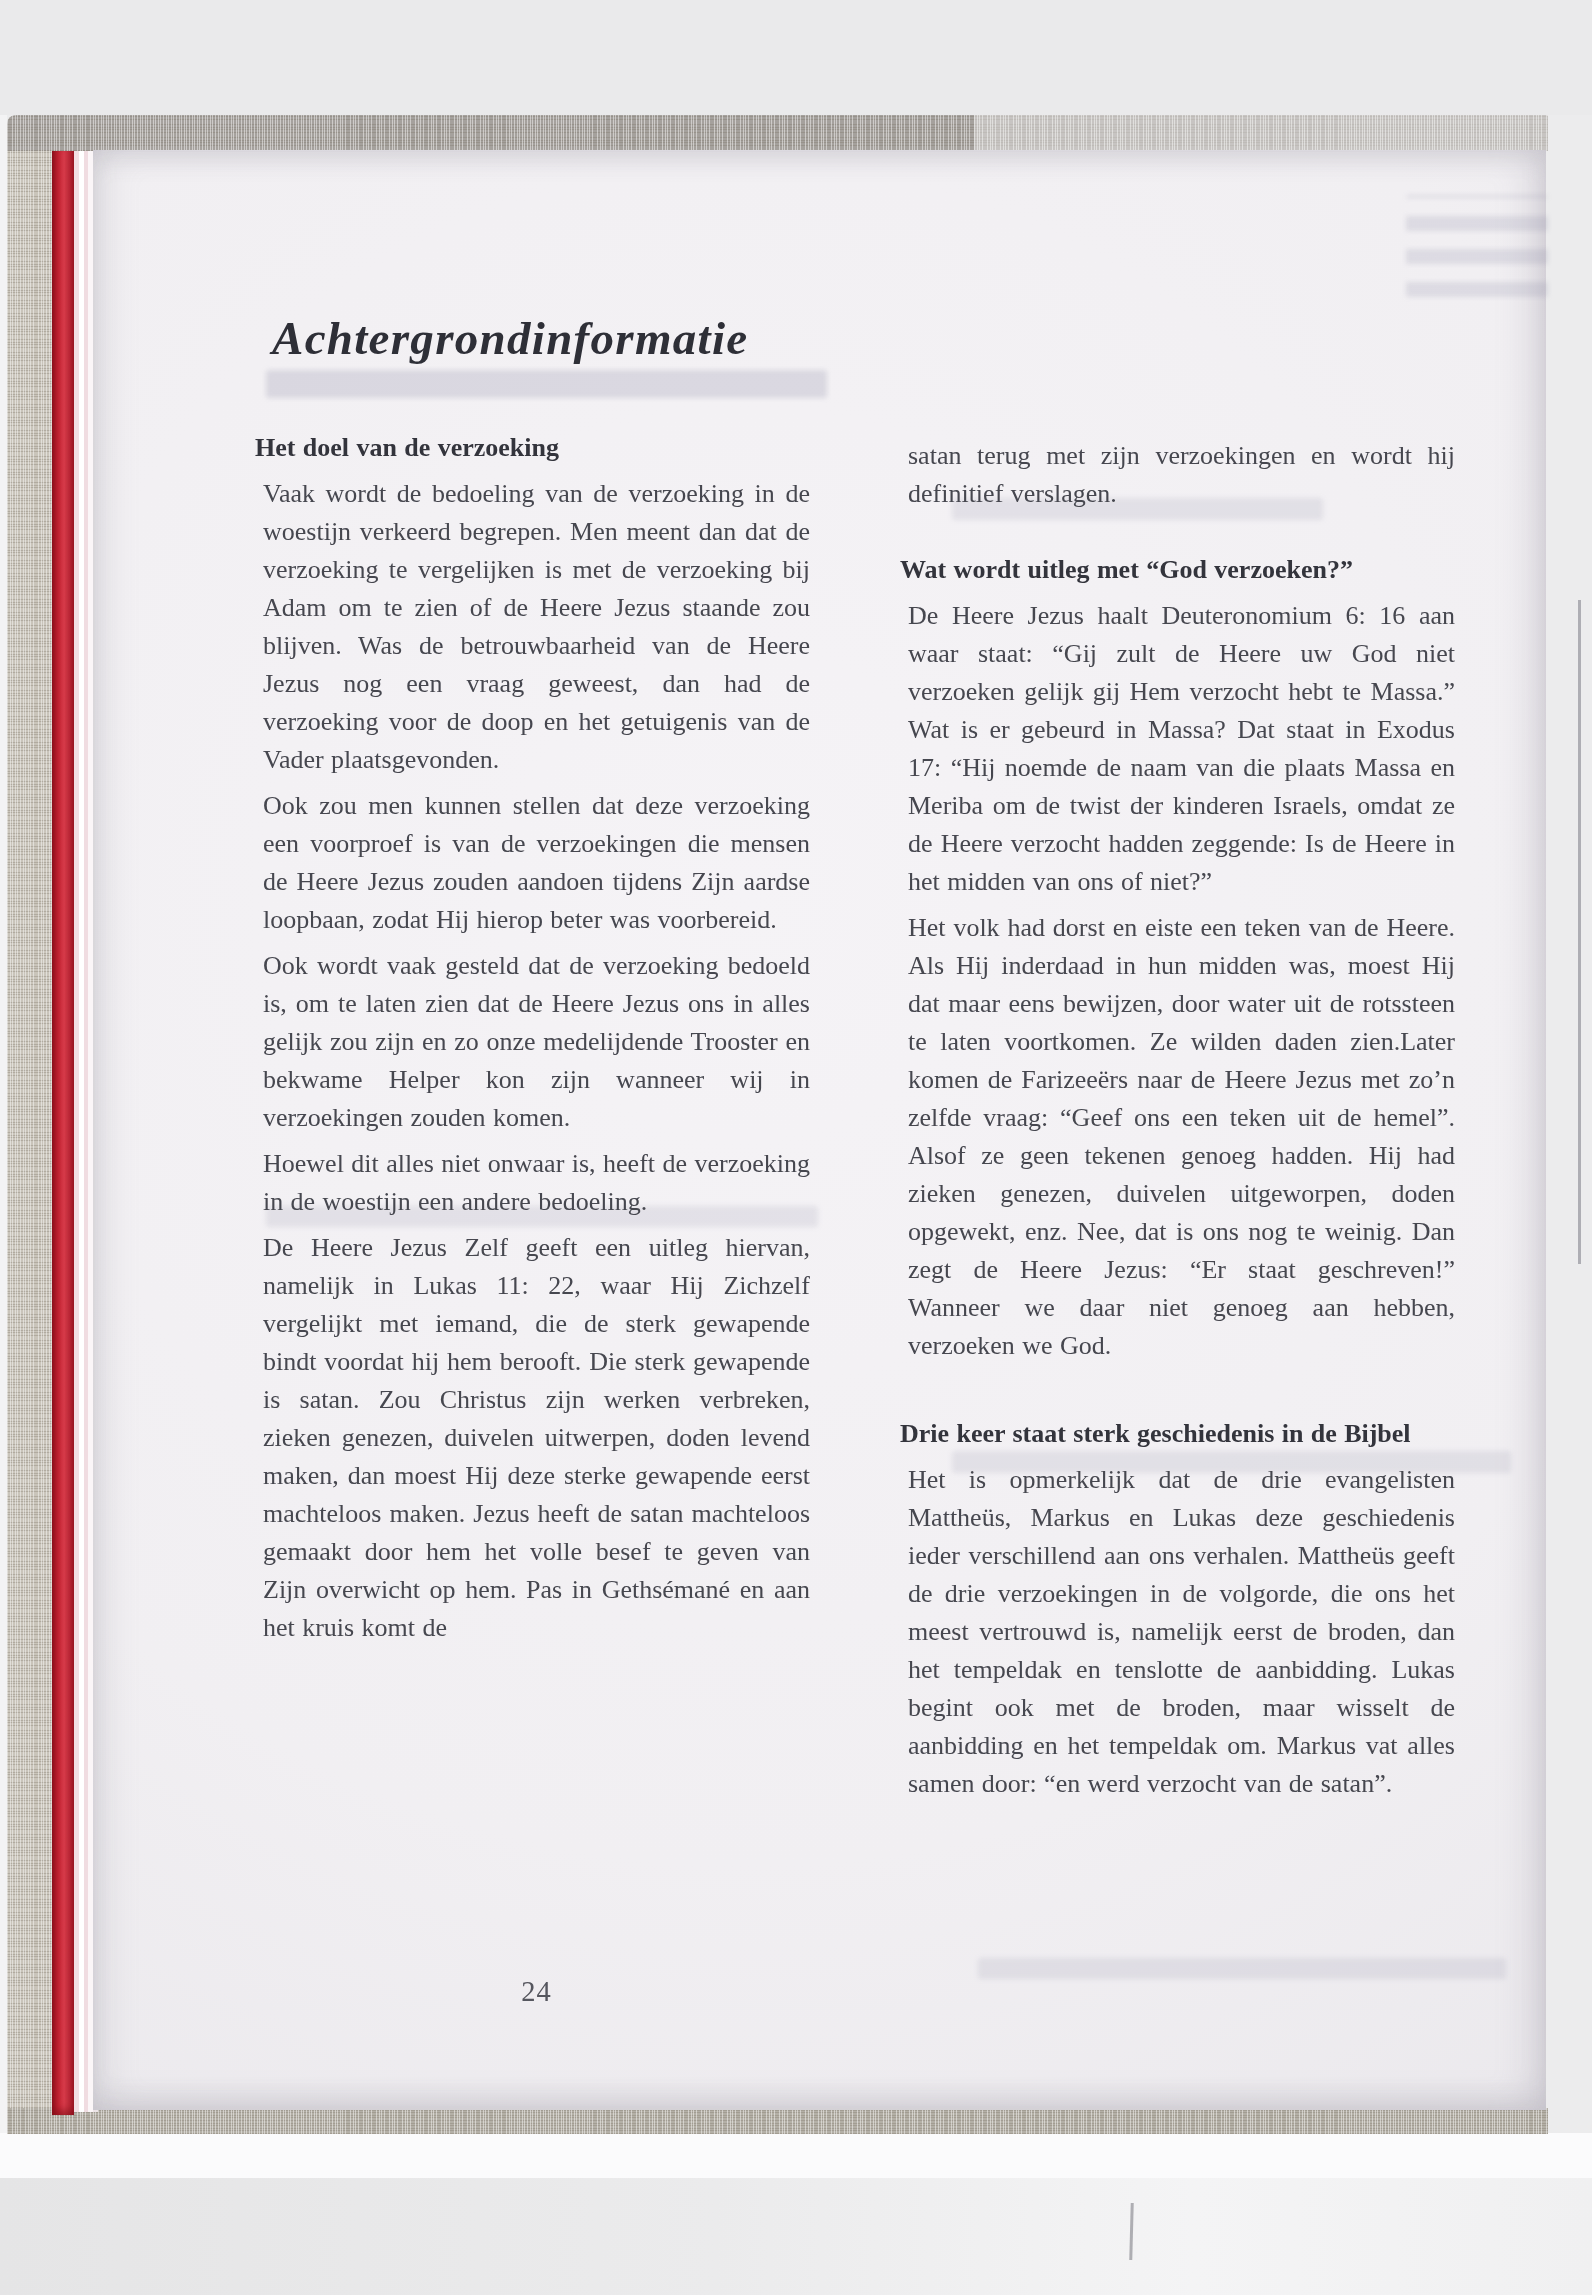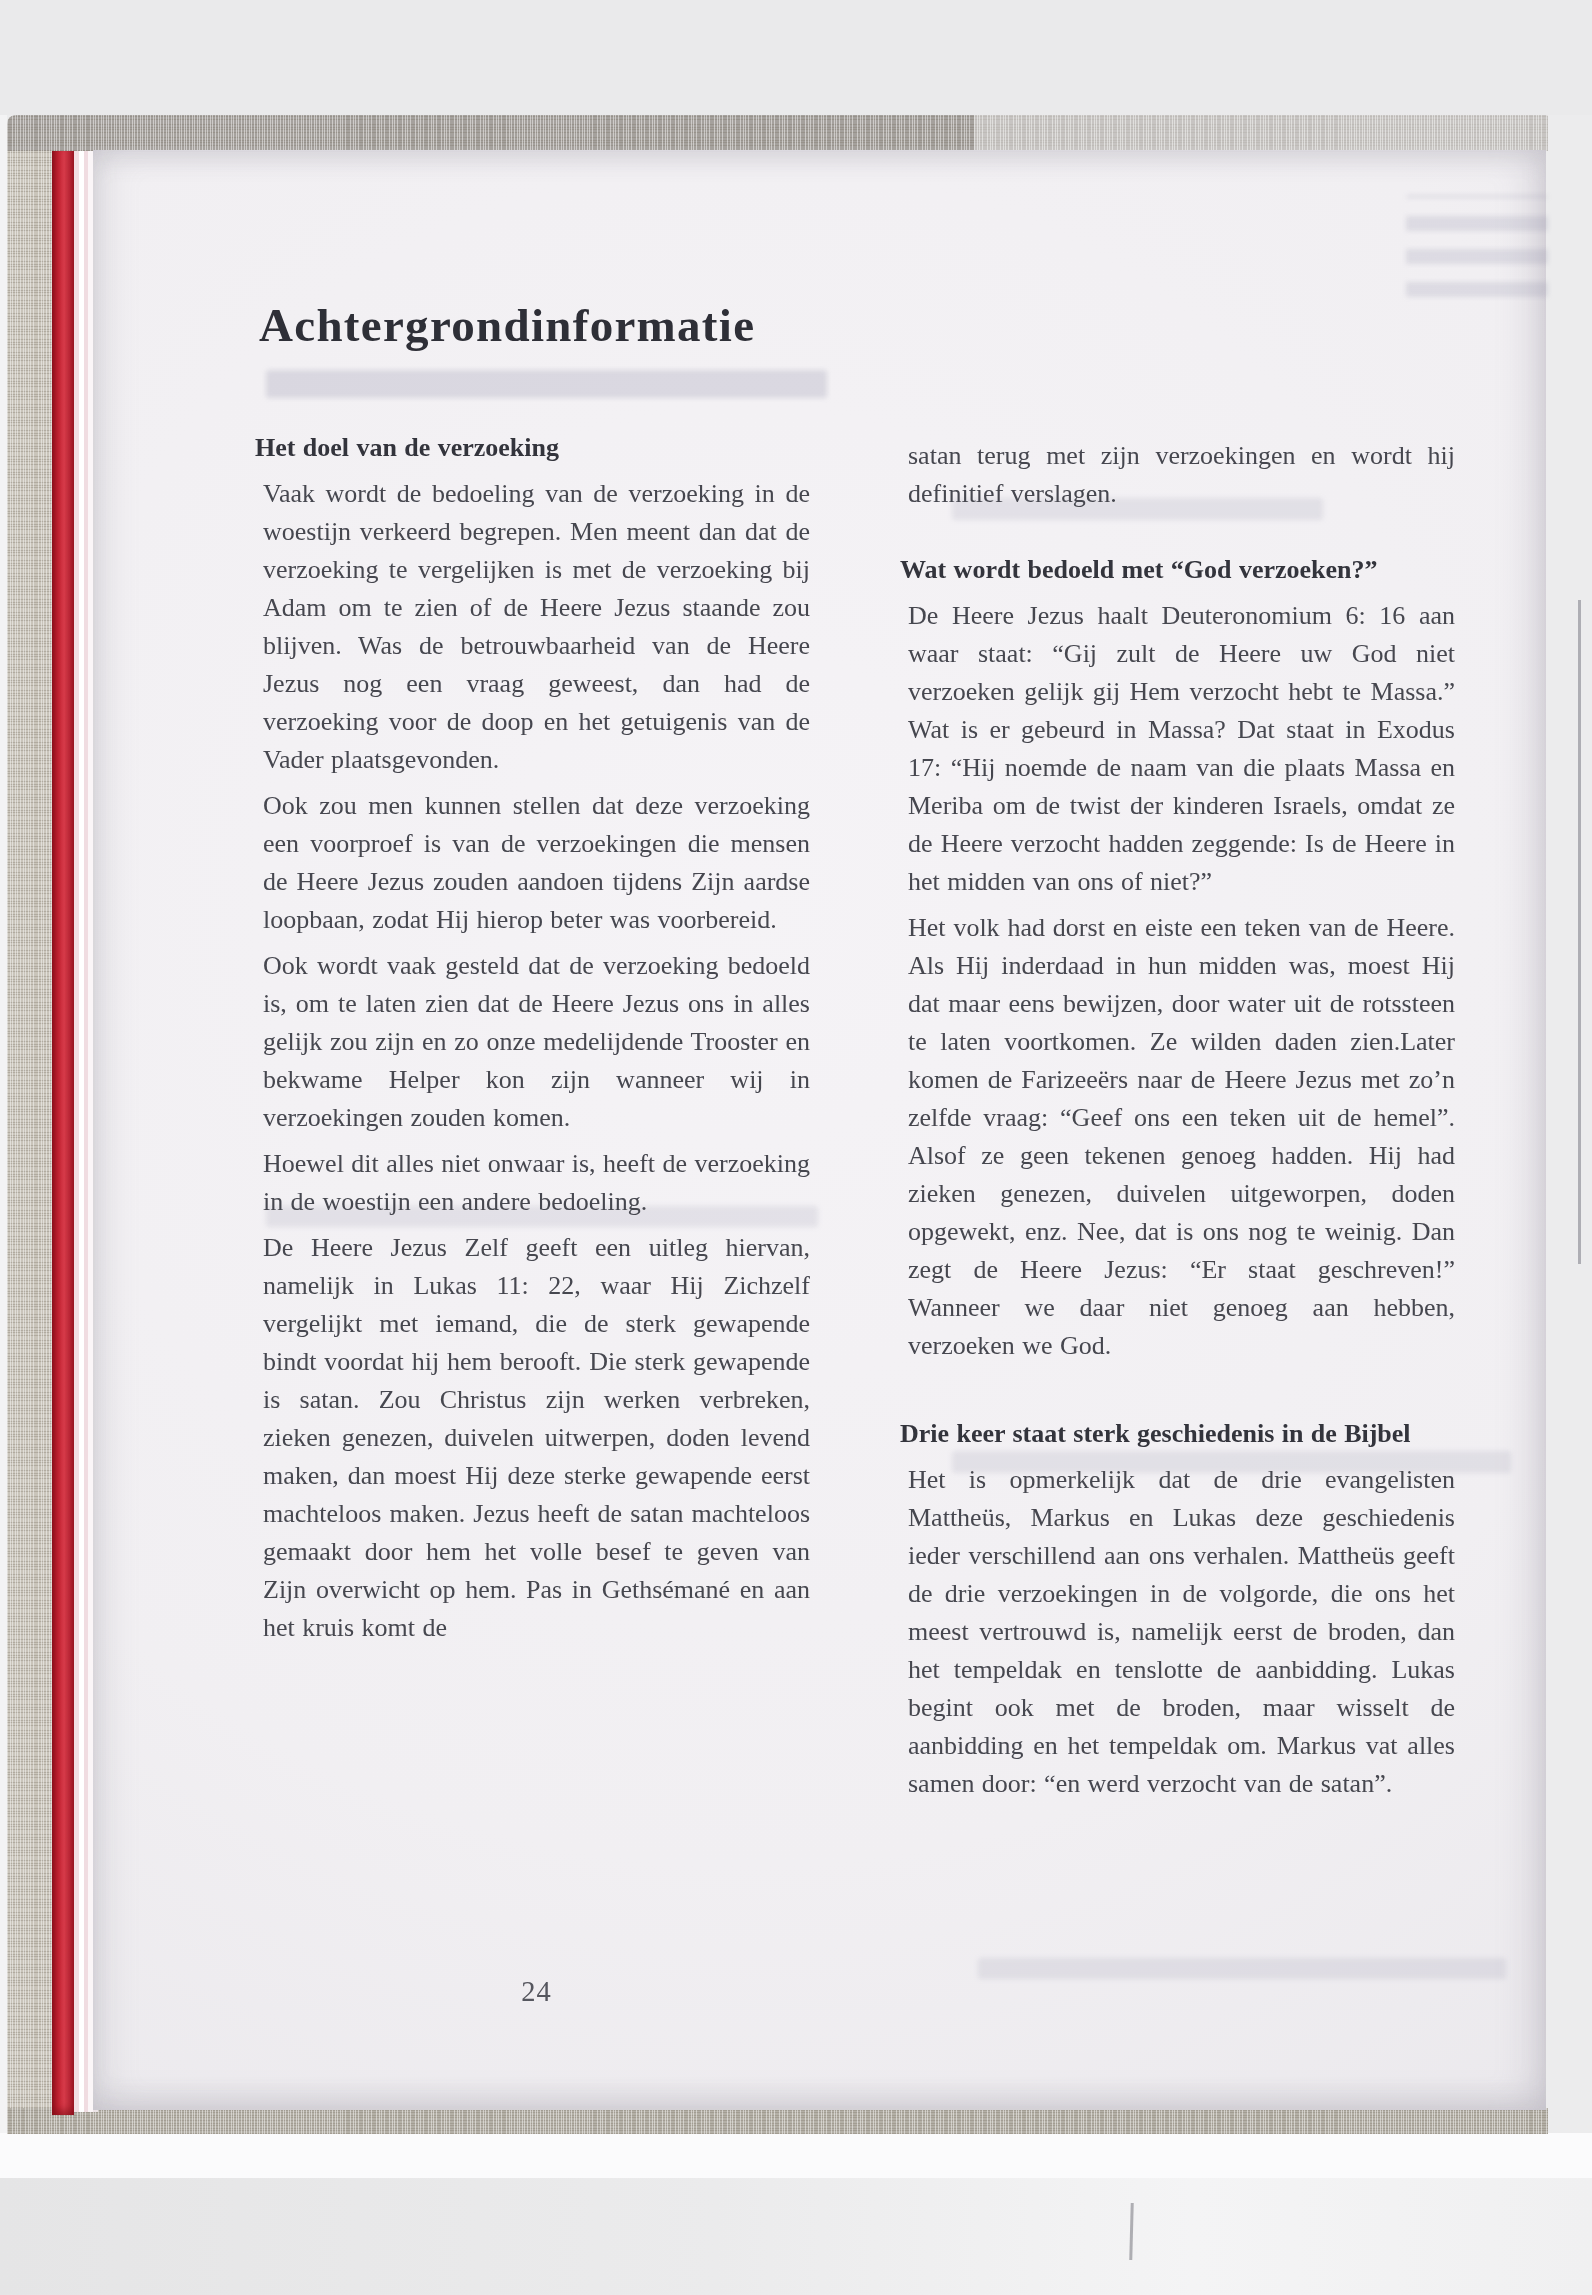--- a/index.html
+++ b/index.html
@@ -36,22 +36,22 @@
   .page-edges{position:absolute;left:67px;top:29px;width:24px;bottom:21.6px;
     background:linear-gradient(90deg,#f3dfe3 0 5.2px,#ffffff 5.2px 9.5px,#f0dce1 9.5px 14px,#fbf6f8 14px 19px,#ece4e7 19px 24px);}
   .page{position:absolute;left:86px;top:35px;right:1.7px;bottom:24px;
     background:radial-gradient(120% 90% at 45% 38%, #f5f3f6 0%, #f1eff2 55%, #e9e7eb 92%);
     box-shadow:inset -19px 0 33px rgba(140,135,150,.18),
                inset 0 -15.5px 26px rgba(140,135,150,.15),
                inset 19px 0 31px rgba(150,145,160,.12),
                inset 0 12px 19px rgba(150,145,160,.10);}
 
   
-  .title{position:absolute;left:162px;top:145px;width:604px;margin:4px;
-    font-size:47px;line-height:52px;font-weight:bold;letter-spacing:1.3px;color:#2e2f37;}
+  .title{position:absolute;left:162px;top:145px;width:604px;margin:17px;
+    font-size:47px;line-height:52px;font-weight:bold;letter-spacing:1.3px;color:#2e2f37;font-style:italic;}
   .columns{position:absolute;left:162px;top:279px;display:flex;gap:82px;}
   .col{width:563px;font-size:26px;line-height:38px;color:#46474f;
     text-align:justify;hyphens:auto;-webkit-hyphens:auto;word-spacing:0.9px;}
   .col p{margin:8px;}
   .col h2{margin:0;font-size:26px;line-height:38px;font-weight:bold;color:#33343c;text-align:left;}
   h2.gap-sm{margin-top:38px;}
   h2.gap-lg{margin-top:50px;}
   .pagenum{position:absolute;left:162px;top:1826px;width:563px;text-align:center;
     font-size:28.5px;color:#55565e;letter-spacing:0.9px;}
 
@@ -98,21 +98,21 @@
         <h2>Het doel van de verzoeking</h2>
         <p>Vaak wordt de bedoeling van de verzoeking in de woestijn verkeerd begrepen. Men meent dan dat de verzoeking te vergelijken is met de verzoeking bij Adam om te zien of de Heere Jezus staande zou blijven. Was de betrouwbaarheid van de Heere Jezus nog een vraag geweest, dan had de verzoeking voor de doop en het getuigenis van de Vader plaatsgevonden.</p>
         <p>Ook zou men kunnen stellen dat deze verzoeking een voorproef is van de verzoekingen die mensen de Heere Jezus zouden aandoen tijdens Zijn aardse loopbaan, zodat Hij hierop beter was voorbereid.</p>
         <p>Ook wordt vaak gesteld dat de verzoeking bedoeld is, om te laten zien dat de Heere Jezus ons in alles gelijk zou zijn en zo onze medelijdende Trooster en bekwame Helper kon zijn wanneer wij in verzoekingen zouden komen.</p>
         <p>Hoewel dit alles niet onwaar is, heeft de verzoeking in de woestijn een andere bedoeling.</p>
         <p>De Heere Jezus Zelf geeft een uitleg hiervan, namelijk in Lukas 11: 22, waar Hij Zichzelf vergelijkt met iemand, die de sterk gewapende bindt voordat hij hem berooft. Die sterk gewapende is satan. Zou Christus zijn werken verbreken, zieken genezen, duivelen uitwerpen, doden levend maken, dan moest Hij deze sterke gewapende eerst machteloos maken. Jezus heeft de satan machteloos gemaakt door hem het volle besef te geven van Zijn overwicht op hem. Pas in Gethsémané en aan het kruis komt de</p>
       </div>
 
       <div class="col">
         <p>satan terug met zijn verzoekingen en wordt hij definitief verslagen.</p>
-        <h2 class="gap-sm">Wat wordt bedoeld met “God verzoeken?”</h2>
+        <h2 class="gap-sm">Wat wordt uitleg met “God verzoeken?”</h2>
         <p>De Heere Jezus haalt Deuteronomium 6: 16 aan waar staat: “Gij zult de Heere uw God niet verzoeken gelijk gij Hem verzocht hebt te Massa.” Wat is er gebeurd in Massa? Dat staat in Exodus 17: “Hij noemde de naam van die plaats Massa en Meriba om de twist der kinderen Israels, omdat ze de Heere verzocht hadden zeggende: Is de Heere in het midden van ons of niet?”</p>
         <p>Het volk had dorst en eiste een teken van de Heere. Als Hij inderdaad in hun midden was, moest Hij dat maar eens bewijzen, door water uit de rotssteen te laten voortkomen. Ze wilden daden zien.Later komen de Farizeeërs naar de Heere Jezus met zo’n zelfde vraag: “Geef ons een teken uit de hemel”. Alsof ze geen tekenen genoeg hadden. Hij had zieken genezen, duivelen uitgeworpen, doden opgewekt, enz. Nee, dat is ons nog te weinig. Dan zegt de Heere Jezus: “Er staat geschreven!” Wanneer we daar niet genoeg aan hebben, verzoeken we God.</p>
         <h2 class="gap-lg">Drie keer staat sterk geschiedenis in de Bijbel</h2>
         <p>Het is opmerkelijk dat de drie evangelisten Mattheüs, Markus en Lukas deze geschiedenis ieder verschillend aan ons verhalen. Mattheüs geeft de drie verzoekingen in de volgorde, die ons het meest vertrouwd is, namelijk eerst de broden, dan het tempeldak en tenslotte de aanbidding. Lukas begint ook met de broden, maar wisselt de aanbidding en het tempeldak om. Markus vat alles samen door: “en werd verzocht van de satan”.</p>
       </div>
     </div>
 
     <div class="pagenum">24</div>
   </div>
 </div>

